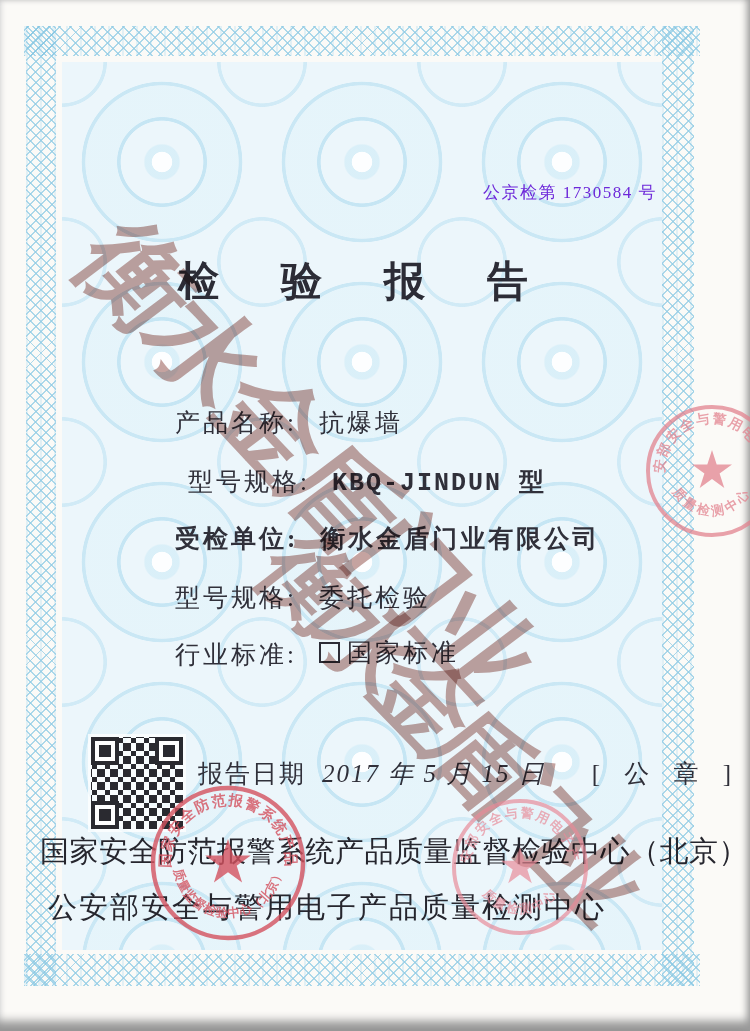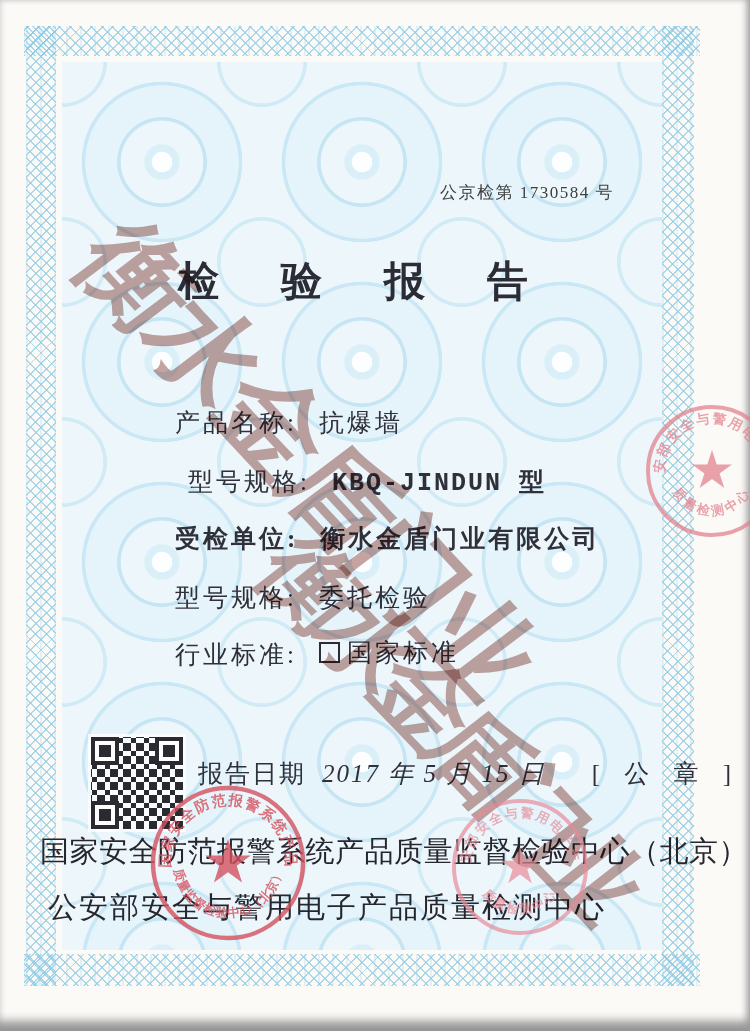--- a/index.html
+++ b/index.html
@@ -30,22 +30,22 @@
     background-color:#ecf6fb;
     background-image:
       radial-gradient(circle, rgba(255,255,255,0) 0 29%, rgba(167,216,238,.55) 29.5% 31.5%, rgba(214,238,249,.28) 32% 54%, rgba(167,216,238,.5) 54.5% 56.5%, rgba(255,255,255,0) 57%),
       radial-gradient(circle, rgba(255,255,255,.9) 0 7%, rgba(199,232,246,.5) 7.5% 12%, rgba(255,255,255,0) 13%),
       radial-gradient(circle, rgba(255,255,255,0) 0 29%, rgba(167,216,238,.4) 29.5% 31.5%, rgba(255,255,255,0) 32%);
     background-size:200px 200px,200px 200px,200px 200px;
     background-position:0 0,0 0,100px 100px;
   }
   
   .abs{position:absolute;}
-  .report-no{left:440px;top:181px;width:260px;
-    font-size:17px;letter-spacing:1.5px;color:#404040;z-index:3;}
+  .report-no{left:440px;top:181px;width:260px;text-align:center;
+    font-size:17px;letter-spacing:1.5px;color:#6d28d9;z-index:3;}
   .title{left:178px;top:254px;font-size:41px;font-weight:600;letter-spacing:62px;
     color:#2c2c36;white-space:nowrap;z-index:3;}
   .frow{display:flex;align-items:baseline;font-size:25px;color:#30303a;
     letter-spacing:3px;z-index:3;white-space:nowrap;}
   .frow .lbl{margin-right:22px;}
   .f1{left:175px;top:406px;} .f2{left:188px;top:465px;}
   .f3{left:175px;top:522px;font-weight:bold;} .f4{left:175px;top:581px;}
   .mono{font-family:"Liberation Mono","DejaVu Sans Mono",monospace;letter-spacing:2px;font-weight:bold;}
   .basis1{left:175px;top:636px;} .basis2{left:288px;top:672px;}
   .opts{display:flex;gap:40px;}

